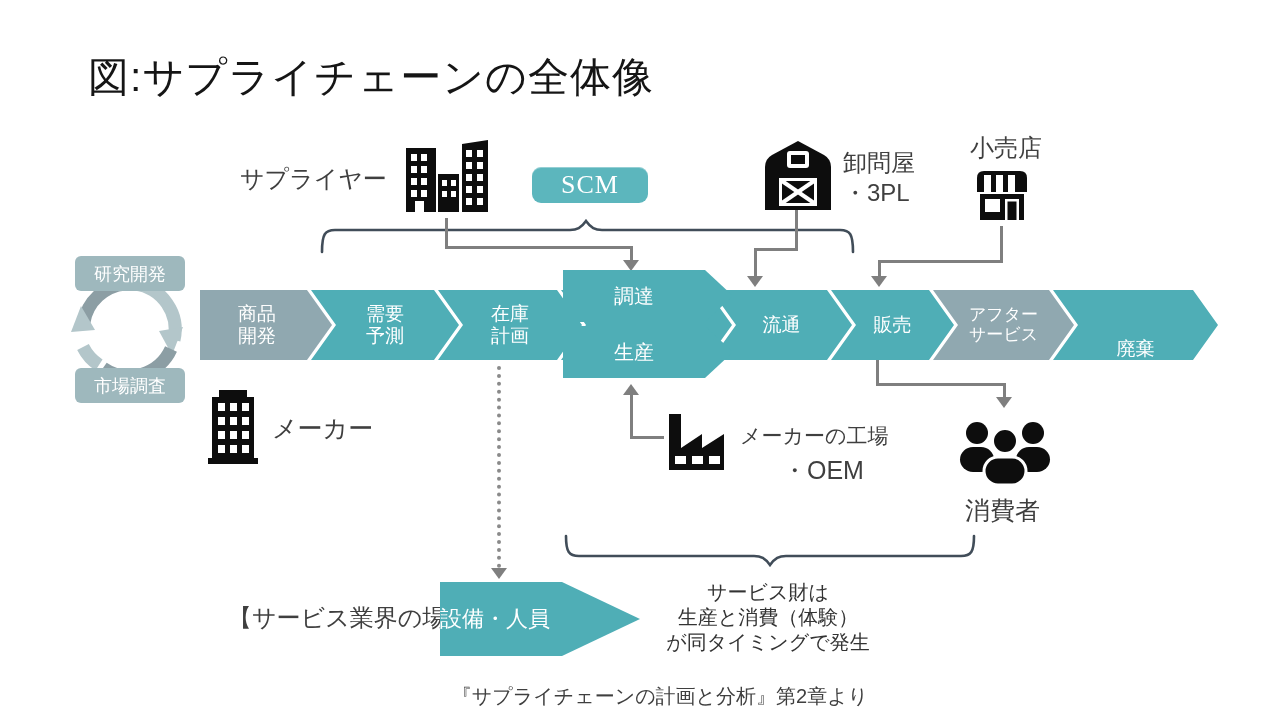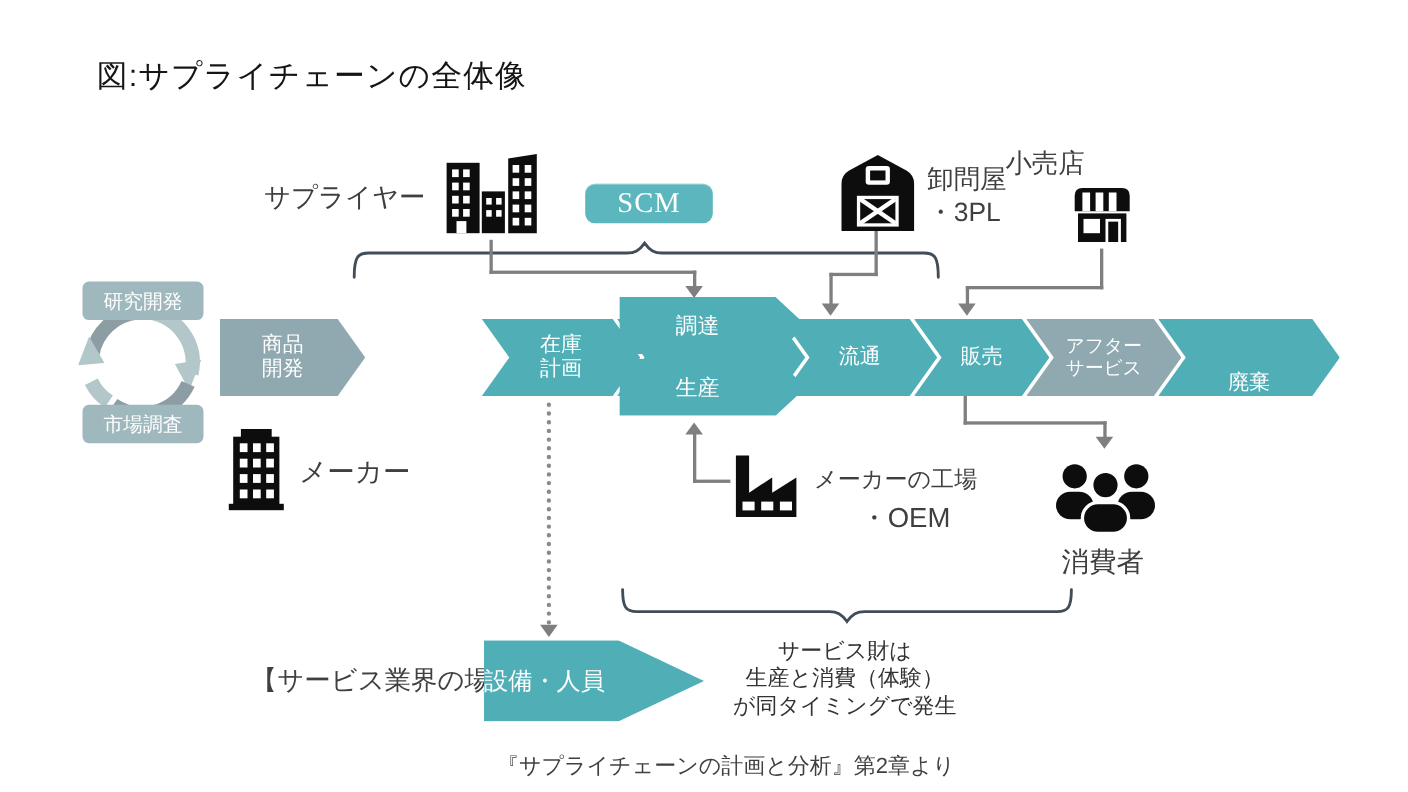--- a/index.html
+++ b/index.html
@@ -3,21 +3,21 @@
 <meta charset="utf-8">
 <style>
   * { margin:0; padding:0; box-sizing:border-box; }
   html,body { background:#fff; }
   .canvas {
     position:relative; width:1280px; height:720px; background:#ffffff;
     font-family:"Liberation Sans","DejaVu Sans",sans-serif; overflow:hidden;
   }
   .abs { position:absolute; }
   .title {
-    left:88px; top:50px; font-size:28px; font-weight:500; color:#151515; letter-spacing:1px;
+    left:88px; top:50px; font-size:41px; font-weight:500; color:#151515; letter-spacing:1px;
   }
   .lbl { color:#3f3f3f; font-size:24px; white-space:nowrap; }
   .pill {
     width:110px; height:35px; background:#9EB8BD; border-radius:6px; color:#fff;
     font-size:18px; display:flex; align-items:center; justify-content:center; z-index:4;
   }
   .badge {
     left:532px; top:167px; width:116px; height:36px; background:#5CB6BD; border-radius:9px;
     color:#fff; font-family:"Liberation Serif","DejaVu Serif",serif; font-size:26px;
     display:flex; align-items:center; justify-content:center; letter-spacing:1px;
@@ -104,21 +104,21 @@
     <rect x="24" y="41" width="32" height="22" fill="#0d0d0d"></rect>
     <g stroke="#fff" stroke-width="4">
       <line x1="24" y1="41" x2="56" y2="63"></line>
       <line x1="56" y1="41" x2="24" y2="63"></line>
     </g>
   </svg>
 
   <div class="abs lbl" style="left:843px; top:147px;">卸問屋</div>
   <div class="abs lbl" style="left:843px; top:177px;">・3PL</div>
 
-  <div class="abs lbl" style="left:914px; top:132px;">小売店</div>
+  <div class="abs lbl" style="left:970px; top:132px;">小売店</div>
 
   <svg class="svgabs" style="left:973px; top:166px;" width="58" height="60" viewBox="0 0 58 60">
     <path fill="#0d0d0d" d="M4 26 L4 12 Q4 5 11 5 L47 5 Q54 5 54 12 L54 26 Z"></path>
     <g fill="#fff">
       <rect x="11" y="9" width="7" height="17"></rect>
       <rect x="23" y="9" width="7" height="17"></rect>
       <rect x="35" y="9" width="7" height="17"></rect>
     </g>
     <rect x="7" y="28" width="44" height="26" fill="#0d0d0d"></rect>
     <rect x="12" y="33" width="15" height="13" fill="#fff"></rect>
@@ -158,20 +158,24 @@
     <path d="M105 81 A46 46 0 0 1 37 100" fill="none" stroke="#8C9EA4" stroke-width="13"></path>
     <path d="M33 97 A46 46 0 0 1 17 79" fill="none" stroke="#B3C6CA" stroke-width="13"></path>
     <polygon points="5,64 29,62 15,38" fill="#B3C6CA"></polygon>
   </svg>
   <div class="abs pill" style="left:75px; top:256px;">研究開発</div>
   <div class="abs pill" style="left:75px; top:368px;">市場調査</div>
 
   <div class="abs seg gray chev-flat" style="left:200px; width:132px; padding-right:18px;">
     <span>商品</span>
     <span>開発</span>
+  </div>
+  <div class="abs seg teal chev" style="left:311px; width:148px;">
+    <span>需要</span>
+    <span>予測</span>
   </div>
   <div class="abs seg teal chev" style="left:438px; width:144px;">
     <span>在庫</span>
     <span>計画</span>
   </div>
   <div class="abs seg teal chev" style="left:561px; width:171px;"></div>
   <div class="abs seg teal chev" style="left:711px; width:141px;">
     <span>流通</span>
   </div>
   <div class="abs seg teal chev" style="left:831px; width:123px;">

